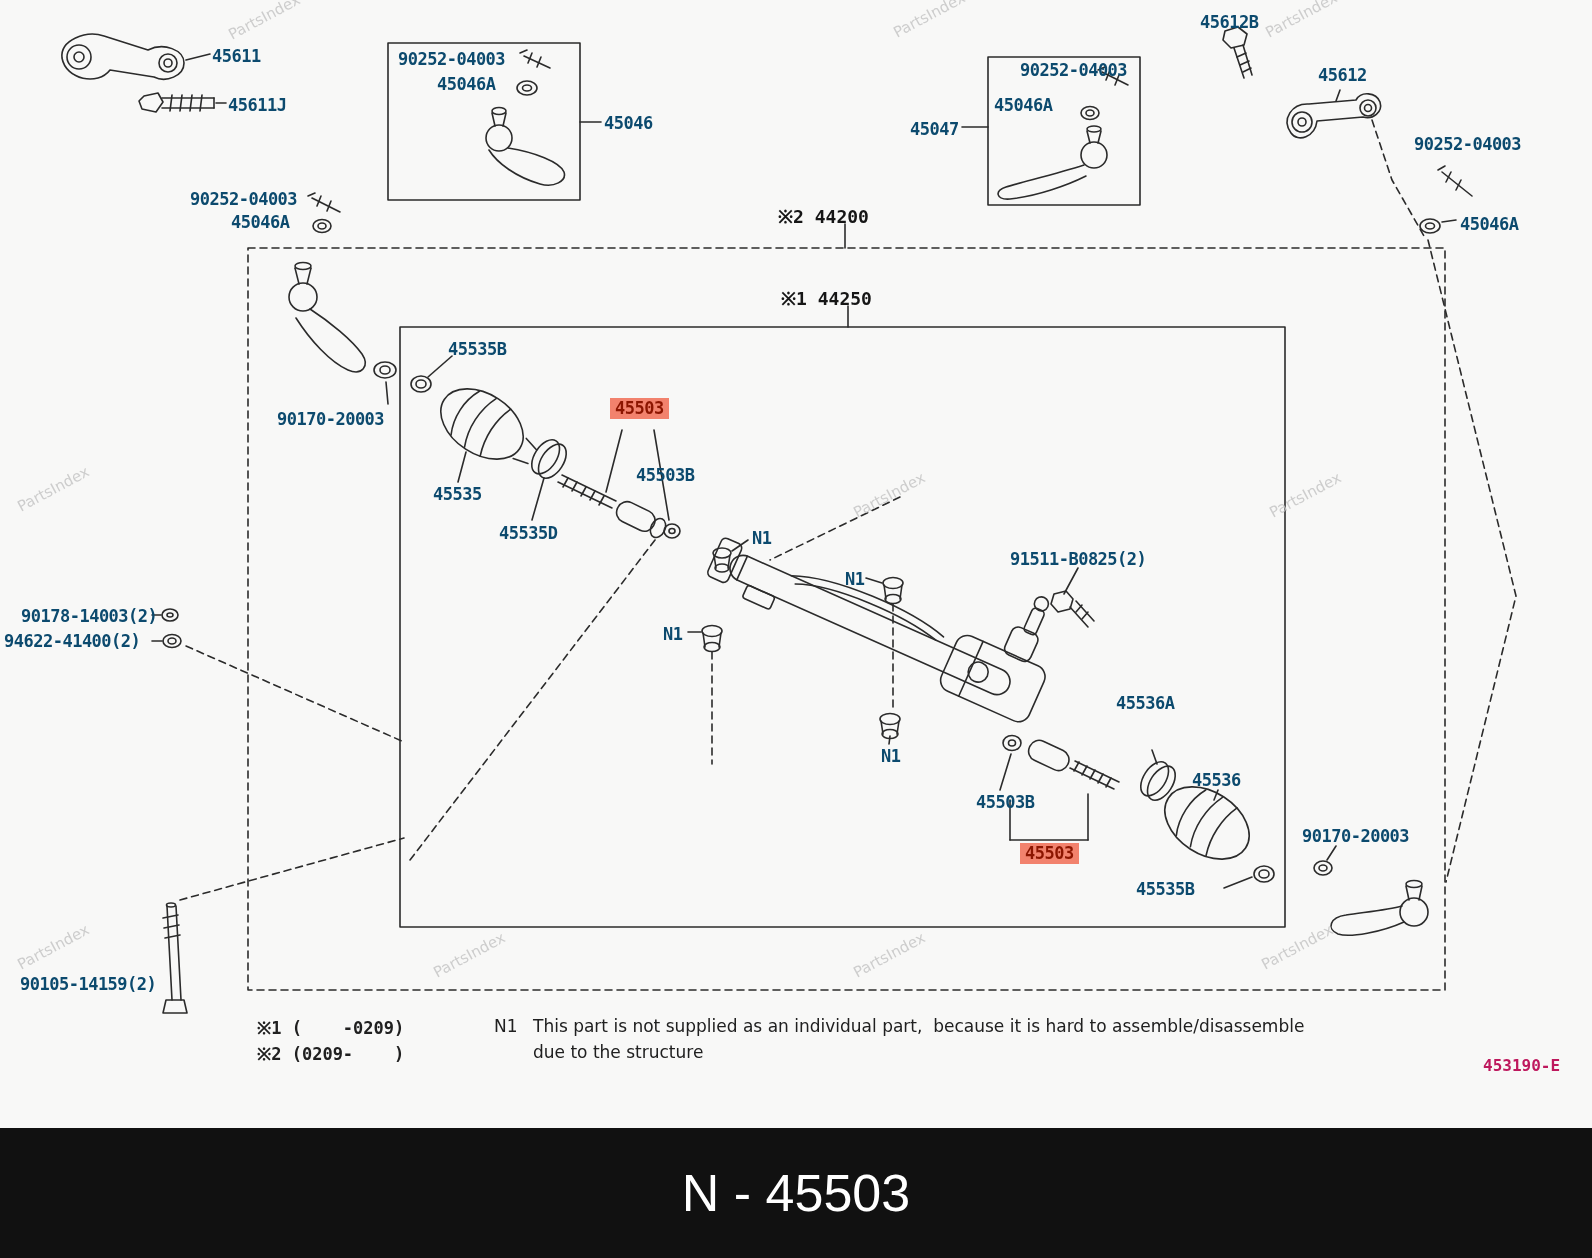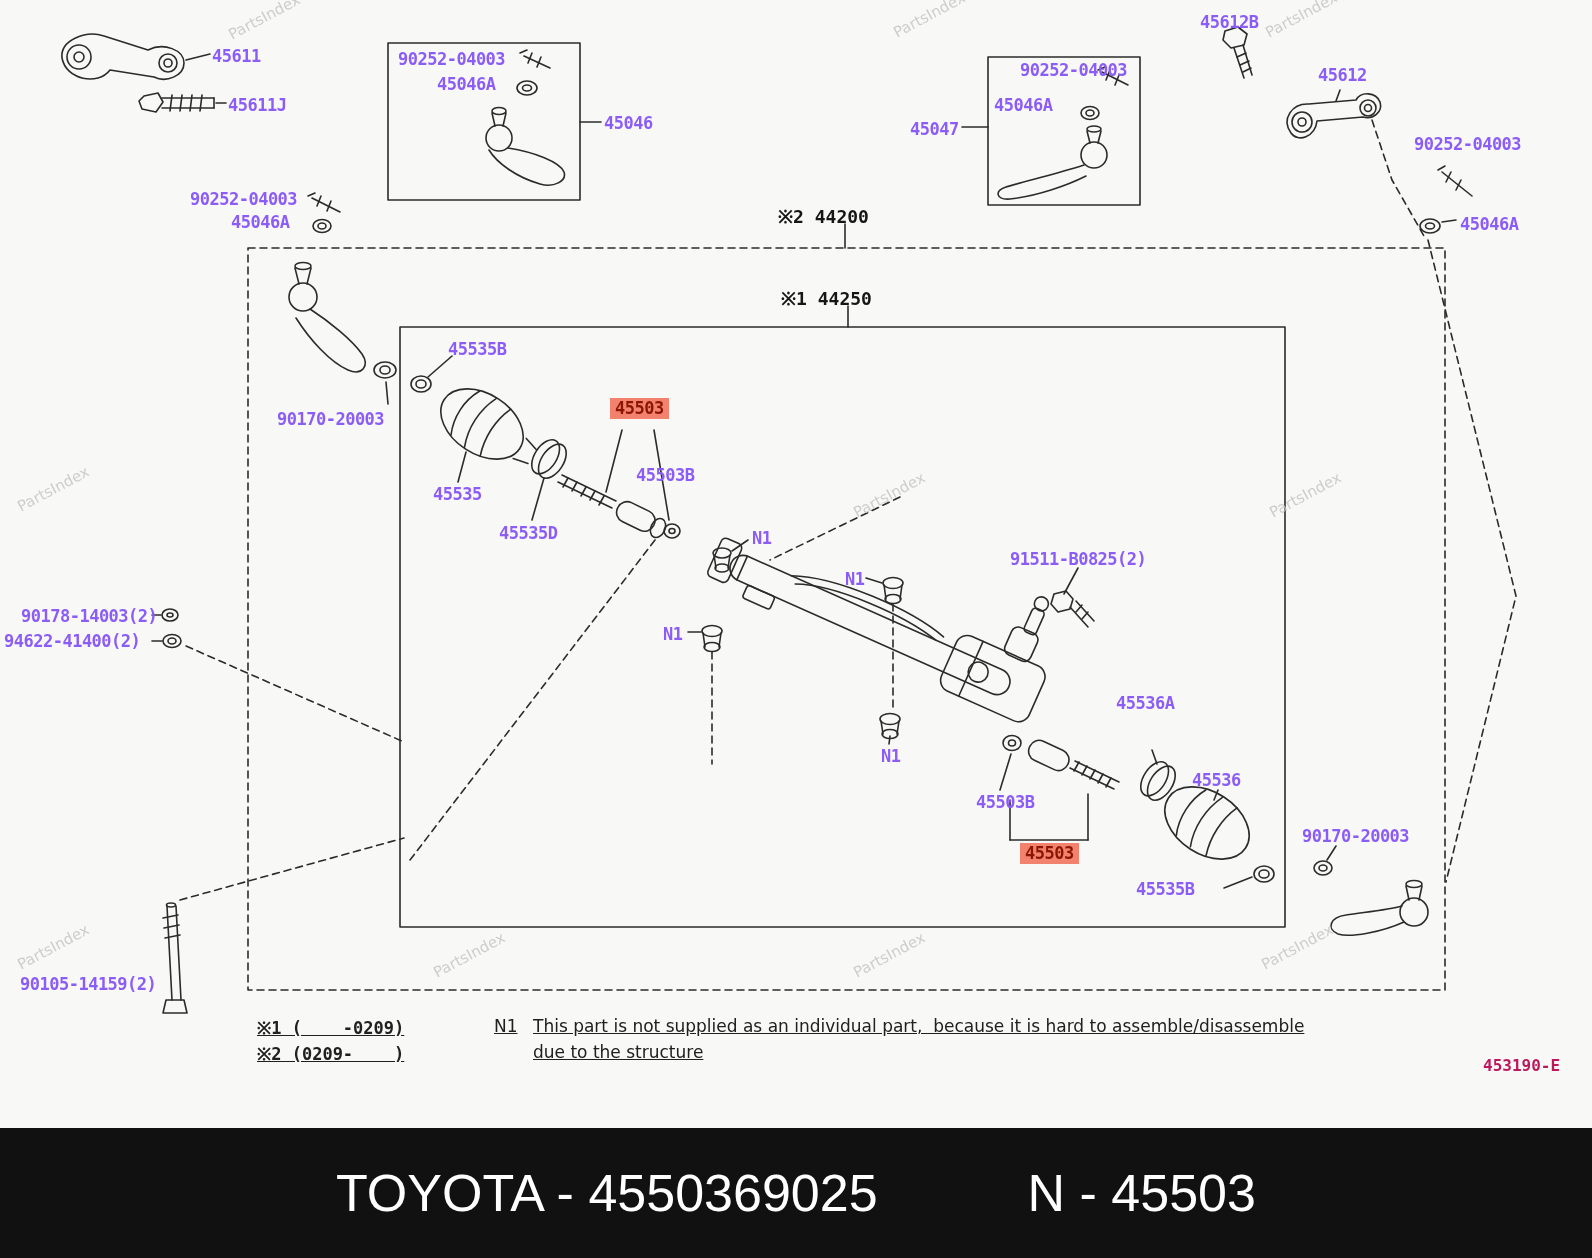--- a/index.html
+++ b/index.html
@@ -10,25 +10,25 @@
   }
   svg.draw{position:absolute;left:0;top:0;}
   svg.draw line,svg.draw path,svg.draw rect,svg.draw ellipse,
   svg.draw circle,svg.draw polygon,svg.draw polyline{
     stroke:var(--line,#2b2b2b);fill:none;stroke-width:1.6;
     stroke-linecap:round;stroke-linejoin:round;
   }
   svg.draw .dash{stroke-dasharray:7 5;}
   .lbl{
     position:absolute;font:bold 17px "DejaVu Sans Mono",monospace;
-    color:#8b5cf6;white-space:pre;letter-spacing:-0.5px;line-height:1.1;
+    color:#0c4a6e;white-space:pre;letter-spacing:-0.5px;line-height:1.1;
   }
   .lbl.hl{background:var(--hl-bg,#f2826d);color:var(--hl-text,#8c1500);padding:1px 5px;}
   .asm{position:absolute;font:bold 18px "DejaVu Sans Mono",monospace;color:#161616;white-space:pre;}
-  .note{position:absolute;font:17px "DejaVu Sans",sans-serif;color:#202020;white-space:pre;text-decoration:underline;}
+  .note{position:absolute;font:17px "DejaVu Sans",sans-serif;color:#202020;white-space:pre;}
   .note.b{font-family:"DejaVu Sans Mono",monospace;font-weight:bold;}
   .doccode{position:absolute;font:bold 16px "DejaVu Sans Mono",monospace;color:#be185d;}
   .wm{
     position:absolute;color:var(--wm,#c6c6c6);font:15px "DejaVu Sans",sans-serif;
     transform:rotate(-28deg);opacity:.85;pointer-events:none;white-space:pre;
   }
   #footer{
     position:absolute;left:0;top:1128px;width:1592px;height:130px;
     background:var(--footer-bg,#111);color:var(--footer-text,#fff);
     display:flex;align-items:center;justify-content:center;gap:150px;
@@ -386,17 +386,16 @@
   <div class="asm" style="left:781px;top:286px">※1 44250</div>
 
   <div class="note b" style="left:257px;top:1016px">※1 (    -0209)</div>
   <div class="note b" style="left:257px;top:1042px">※2 (0209-    )</div>
   <div class="note" style="left:494px;top:1016px">N1</div>
   <div class="note" style="left:533px;top:1016px">This part is not supplied as an individual part,  because it is hard to assemble/disassemble</div>
   <div class="note" style="left:533px;top:1042px">due to the structure</div>
   <div class="doccode" style="left:1483px;top:1056px">453190-E</div>
 
   <div id="footer">
-    <span>TOYOTA - 4550369025</span>
     <span>N - 45503</span>
   </div>
 
 </div>
 
 </body></html>

